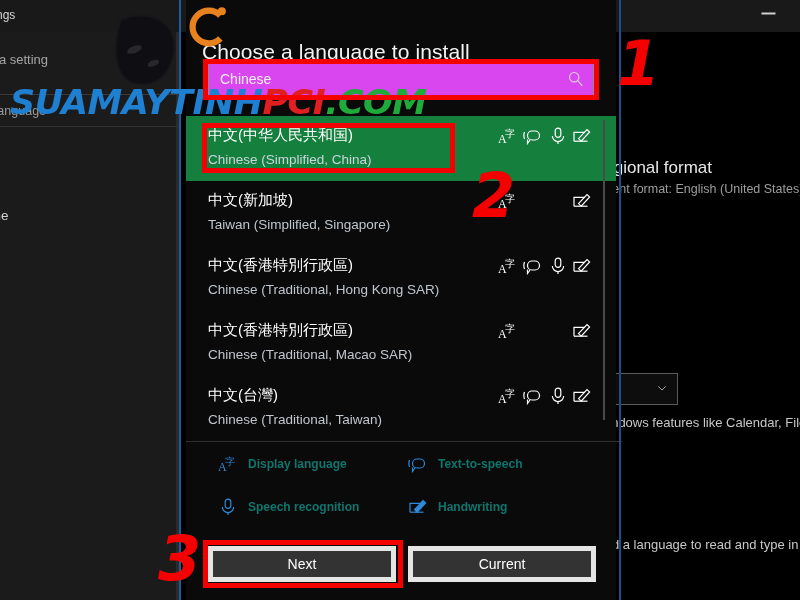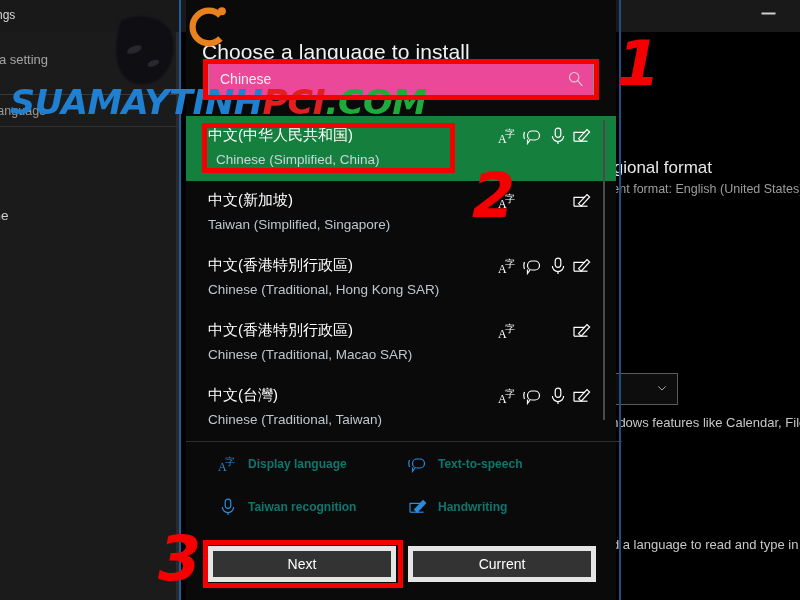--- a/index.html
+++ b/index.html
@@ -163,21 +163,21 @@
     letter-spacing: 0.1px;
     white-space: nowrap;
     margin-top: 20px;
   }
 
   .search-wrap {
     position: absolute;
     left: 22px; top: 62px;
     width: 386px; height: 34px;
     border: 1px solid #8c8c8c;
-    background: #ec4899;
+    background: #d946ef;
     box-sizing: border-box;
   }
   .search-input-text {
     position: absolute;
     left: 11px; top: 8px;
     font-size: 14px;
     color: #f0f0f0;
   }
   .search-icon {
     position: absolute;
@@ -204,21 +204,21 @@
     color: #ffffff;
     white-space: nowrap;
   }
   .row-english {
     position: absolute;
     left: 22px; top: 36px;
     font-size: 13.5px;
     color: #bfc6cd;
     white-space: nowrap;
   }
-  .row.selected .row-english { color: #c9d4de; padding-left: 8px; }
+  .row.selected .row-english { color: #c9d4de; }
   .row-icons {
     position: absolute;
     right: 24px; top: 10px;
     width: 94px; height: 20px;
   }
   .row-icons .slot {
     position: absolute;
     top: 0;
     width: 20px; height: 20px;
   }
@@ -552,21 +552,21 @@
         </svg>
         <span class="lbl">Text-to-speech</span>
       </div>
 
       <div class="legend-item li-2">
         <svg class="legend-ico" viewBox="0 0 20 20">
           <rect x="7.2" y="2.2" width="5.6" height="9.2" rx="2.8" fill="none" stroke="#2e8ada" stroke-width="1.2"></rect>
           <path d="M4.4 10 a5.6 5.6 0 0 0 11.2 0" fill="none" stroke="#2e8ada" stroke-width="1.2"></path>
           <line x1="10" y1="15.6" x2="10" y2="18" stroke="#2e8ada" stroke-width="1.2"></line>
         </svg>
-        <span class="lbl">Taiwan recognition</span>
+        <span class="lbl">Speech recognition</span>
       </div>
 
       <div class="legend-item li-3">
         <svg class="legend-ico" viewBox="0 0 20 20">
           <path d="M2 15.2 L2 6.4 L13 6.4" fill="none" stroke="#2e8ada" stroke-width="1.2"></path>
           <path d="M2 15.2 L15.5 15.2" fill="none" stroke="#2e8ada" stroke-width="1.2"></path>
           <path d="M6.5 12.6 L15 3.6 L17.6 6 L9.2 15.2 Z" fill="#2e8ada" stroke="#2e8ada" stroke-width="1.2"></path>
         </svg>
         <span class="lbl">Handwriting</span>
       </div>

